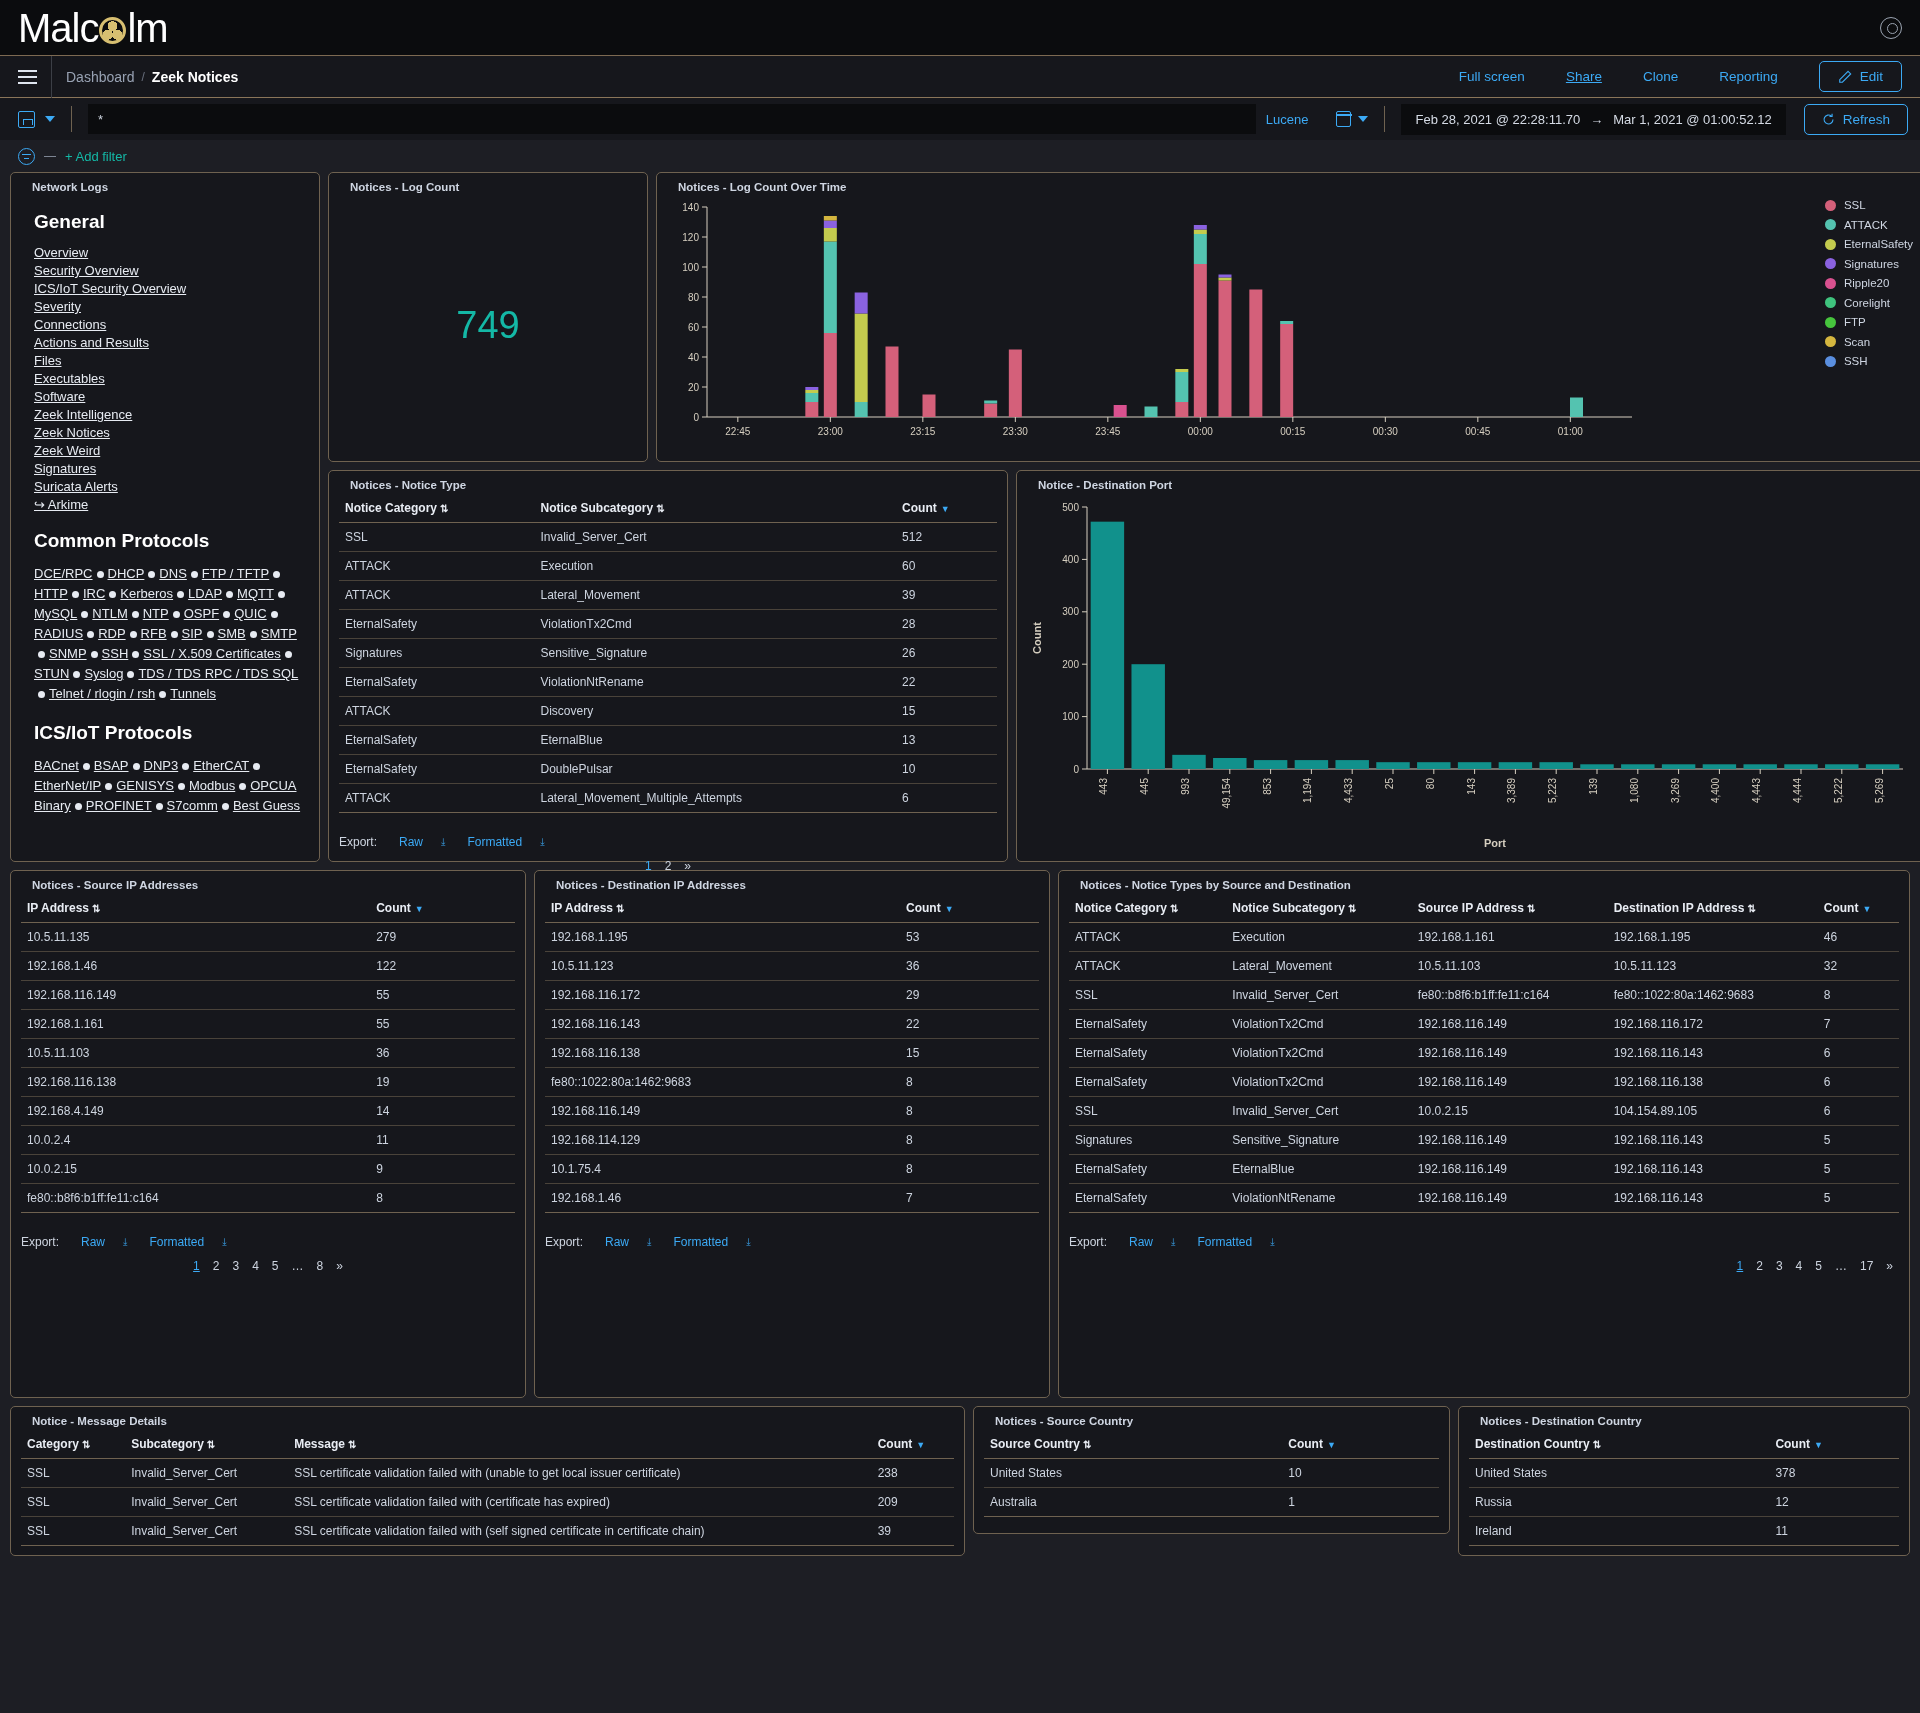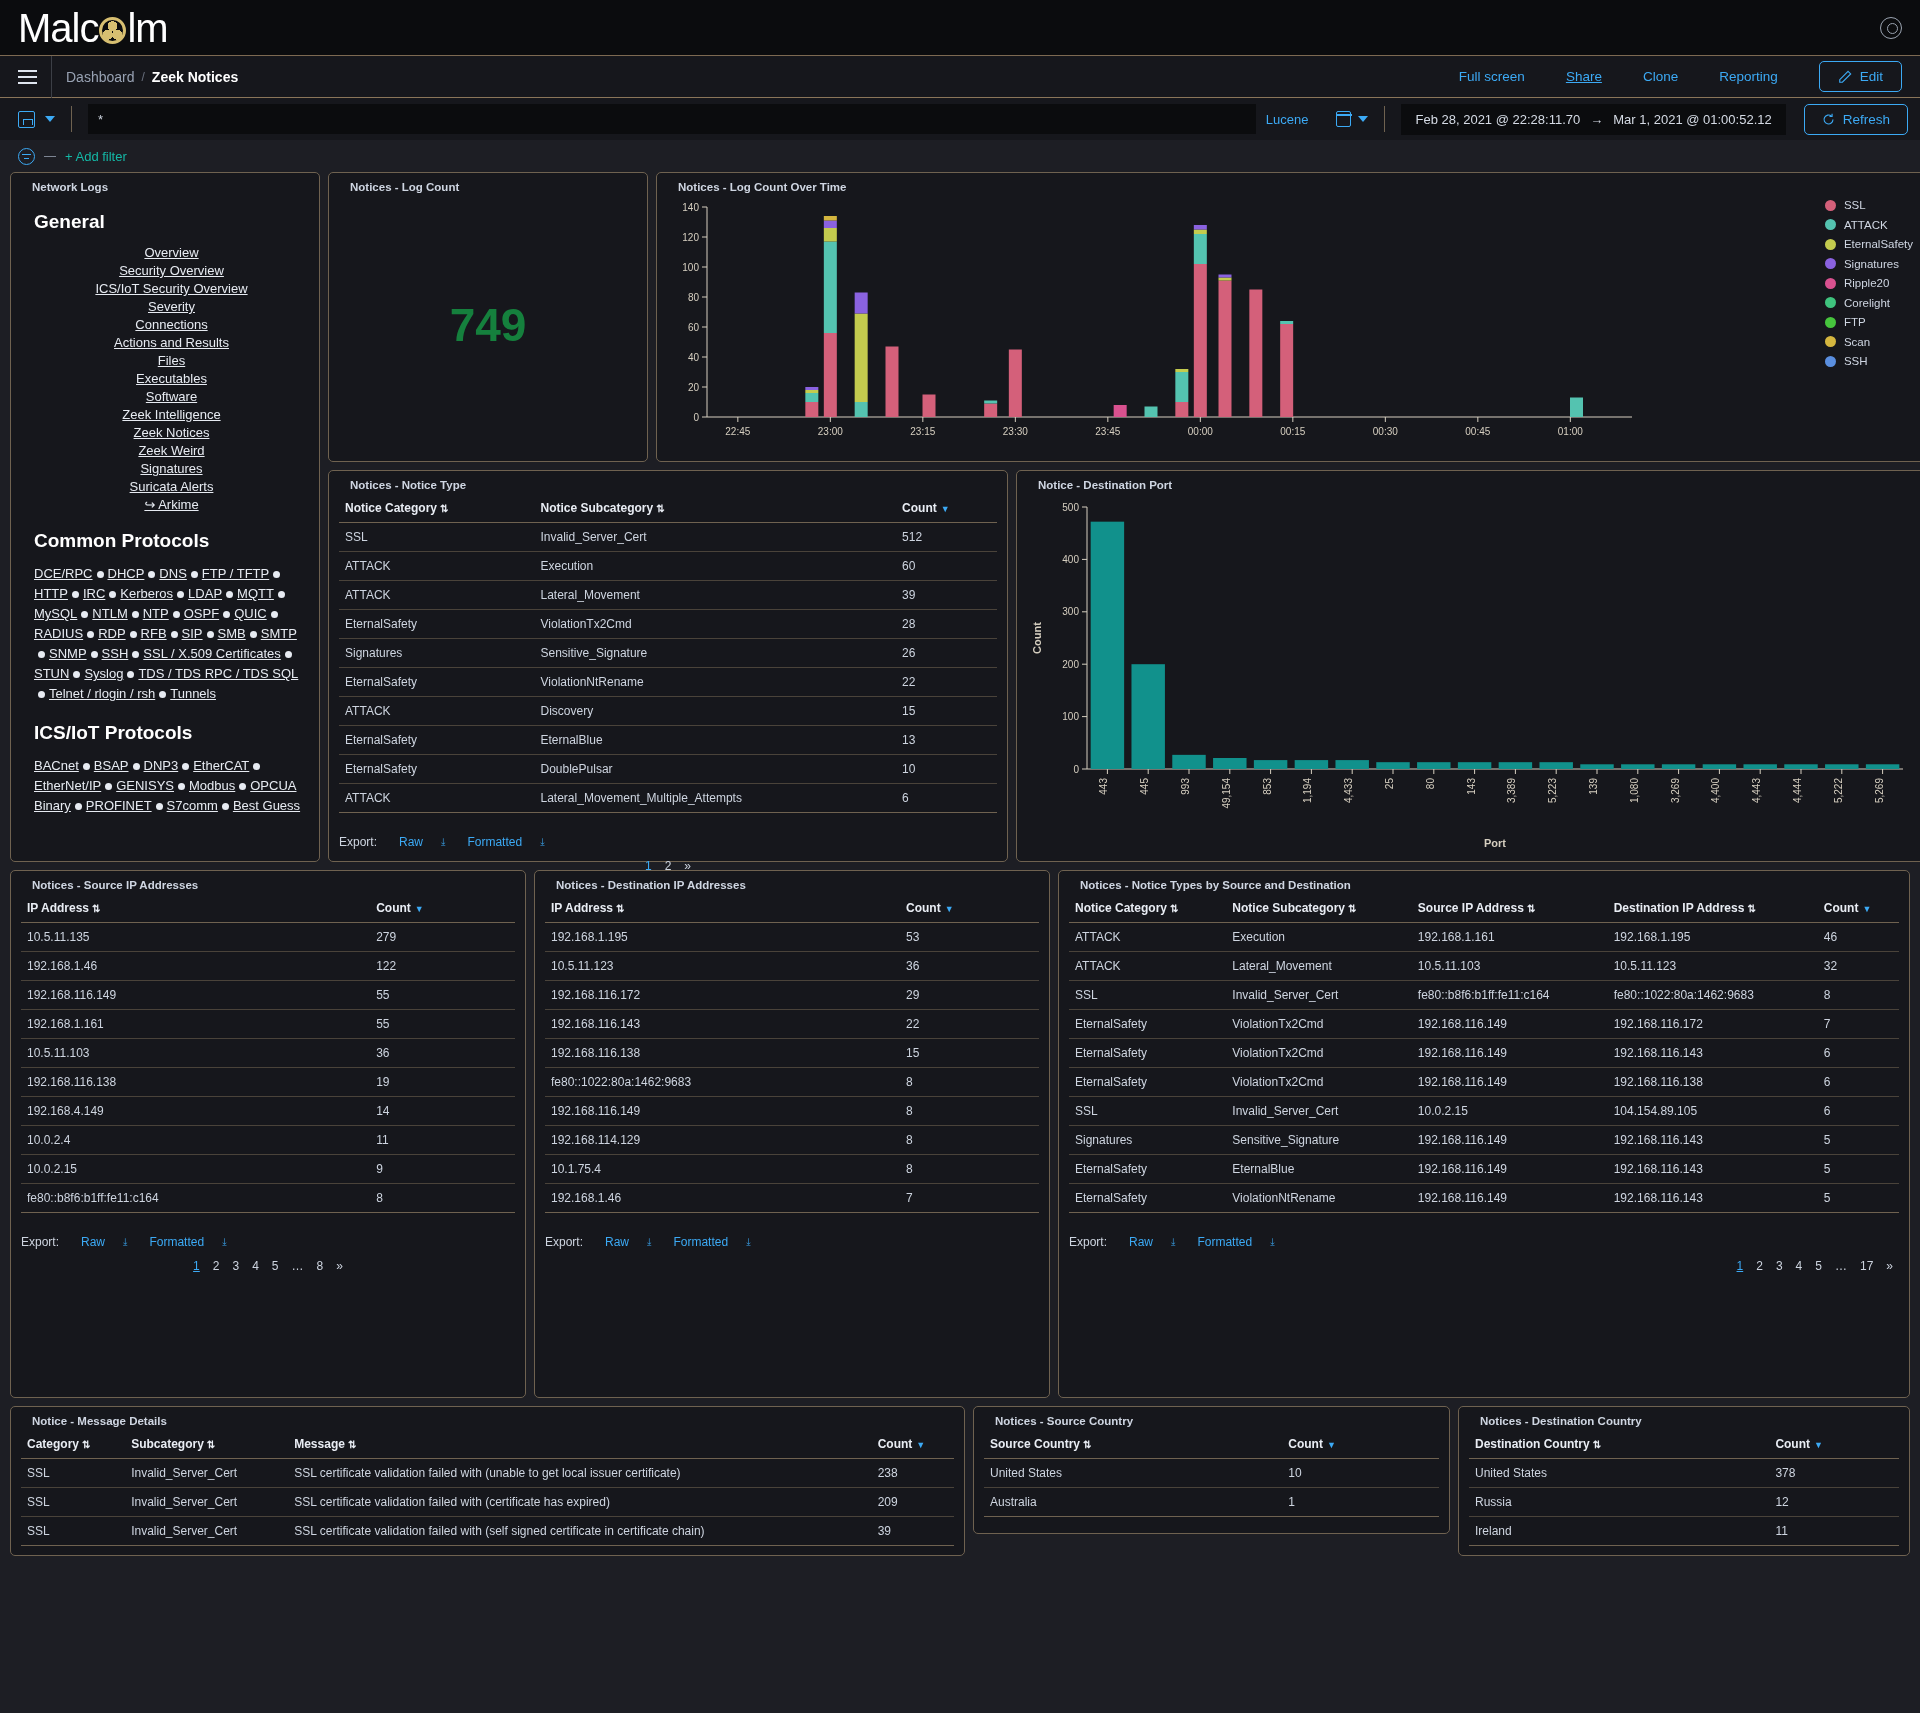--- a/index.html
+++ b/index.html
@@ -80,30 +80,30 @@
 
   
   .grid{padding:0 10px 10px 10px;}
   .row{display:flex;gap:8px;margin-bottom:8px;align-items:stretch;}
   .panel{background:#16171c;border:1px solid #6f6250;border-radius:5px;padding:8px 10px;position:relative;}
   .panel-title{font-size:11.5px;font-weight:bold;color:#cfd6e2;margin-bottom:4px;margin-left:11px;}
 
   
   .sidebar{width:310px;flex:0 0 310px;}
   .sb-h{font-size:19px;font-weight:bold;color:#fff;margin:18px 0 12px 13px;}
-  .sb-list{margin-left:13px;display:flex;flex-direction:column;gap:3px;text-align:center;}
+  .sb-list{margin-left:13px;display:flex;flex-direction:column;gap:3px;}
   .sb-list a{color:#e7ebf2;text-decoration:underline;font-size:13px;cursor:pointer;}
   .proto{margin-left:13px;margin-right:8px;font-size:13px;line-height:20px;color:#e7ebf2;}
   .proto a{color:#e7ebf2;text-decoration:underline;cursor:pointer;}
   .dot{display:inline-block;width:7px;height:7px;border-radius:50%;background:#e7ebf2;margin:0 4px;vertical-align:middle;}
 
   
   .metric-panel{width:320px;flex:0 0 320px;display:flex;flex-direction:column;}
   .metric-val{flex:1;display:flex;align-items:center;justify-content:center;
-              font-size:46px;font-weight:bold;color:#15803d;}
+              font-size:38px;font-weight:normal;color:#14b8a6;}
 
   
   .chart-panel{flex:1;}
   svg{display:block;}
   .axis-txt{fill:#d6cfc0;font-size:10px;font-family:"Liberation Sans",sans-serif;}
   .axis-line{stroke:#d6cfc0;stroke-width:1;}
   .ax-title{fill:#d6cfc0;font-size:11px;font-weight:bold;font-family:"Liberation Sans",sans-serif;}
 
   
   .legend{position:absolute;right:14px;top:26px;display:flex;flex-direction:column;gap:7.5px;}

